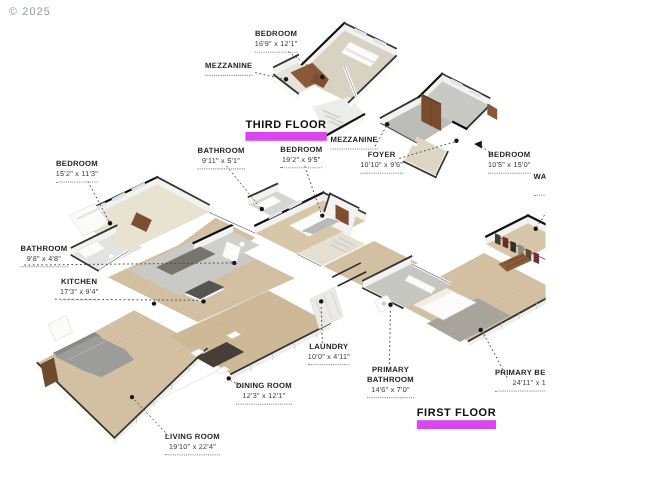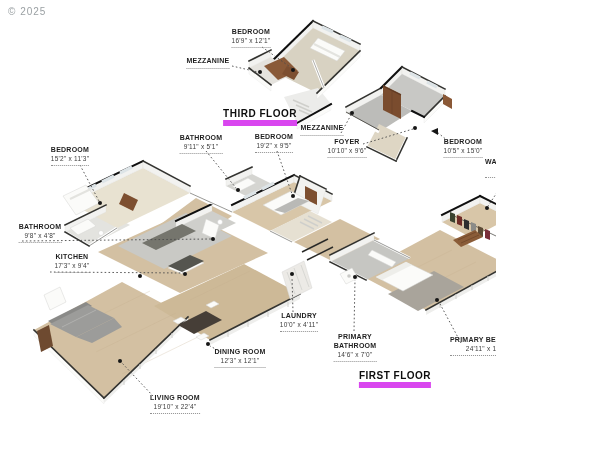--- a/index.html
+++ b/index.html
@@ -6,21 +6,21 @@
   #stage{position:relative;width:496px;height:450px;background:#ffffff;overflow:hidden;
          font-family:"Liberation Sans",sans-serif;}
   #plan-svg{position:absolute;left:0;top:0;}
   
   .lbl{position:absolute;transform:translate(-50%,0);text-align:center;white-space:nowrap;
        font:700 7px/1.25 "Liberation Sans",sans-serif;color:#1e1e1e;letter-spacing:.25px;
        border-bottom:1px dotted #8f8f8f;padding-bottom:2px;}
   .lbl .dims{display:block;font-weight:400;font-size:6.5px;color:#3a3a3a;}
   .ftitle{position:absolute;transform:translate(-50%,0);white-space:nowrap;
        font:800 10px/1.1 "Liberation Sans",sans-serif;color:#0d0d0d;letter-spacing:.5px;
-       border-bottom:6px solid #d946ef;padding-bottom:1px;}
+       border-bottom:8px solid #d946ef;padding-bottom:1px;}
   .wm{position:absolute;left:8px;top:6px;font:400 10px "Liberation Sans",sans-serif;
       color:#9aa0a3;letter-spacing:1px;}
   
   .wall{fill:#f2f2f0;stroke:#d8d8d5;stroke-width:.3;}
   .wallb{fill:#fbfbf9;stroke:#e2e2df;stroke-width:.3;}
   .cap{stroke:#333330;stroke-width:1.6;fill:none;stroke-linecap:square;}
   .cap2{stroke:#0f0f0f;stroke-width:2;fill:none;stroke-linecap:square;}
   .capl{stroke:#8d8d8a;stroke-width:.9;fill:none;}
   .wfurn{fill:#fbfbf9;stroke:#d5d5d2;stroke-width:.5;}
   .step{stroke:#cfcfcb;stroke-width:1.5;}
@@ -335,21 +335,21 @@
     <circle class="dot" cx="487" cy="208" r="2"></circle>
     <circle class="dot" cx="519" cy="233" r="2"></circle>
     <circle class="dot" cx="208" cy="344" r="2"></circle>
     <circle class="dot" cx="120" cy="361" r="2"></circle>
   </g>
 </svg>
 
   <div class="wm">© 2025</div>
 
   <div class="ftitle" style="left:260px;top:108px;">THIRD FLOOR</div>
-  <div class="ftitle" style="left:395px;top:370px;">FIRST FLOOR</div>
+  <div class="ftitle" style="left:415px;top:370px;">FIRST FLOOR</div>
 
   <div class="lbl" style="left:251px;top:28px;">
     <span>BEDROOM</span>
     <span class="dims">16'9" x 12'1"</span>
   </div>
   <div class="lbl" style="left:208px;top:57px;">
     <span>MEZZANINE</span>
   </div>
   <div class="lbl" style="left:201px;top:134px;">
     <span>BATHROOM</span>

